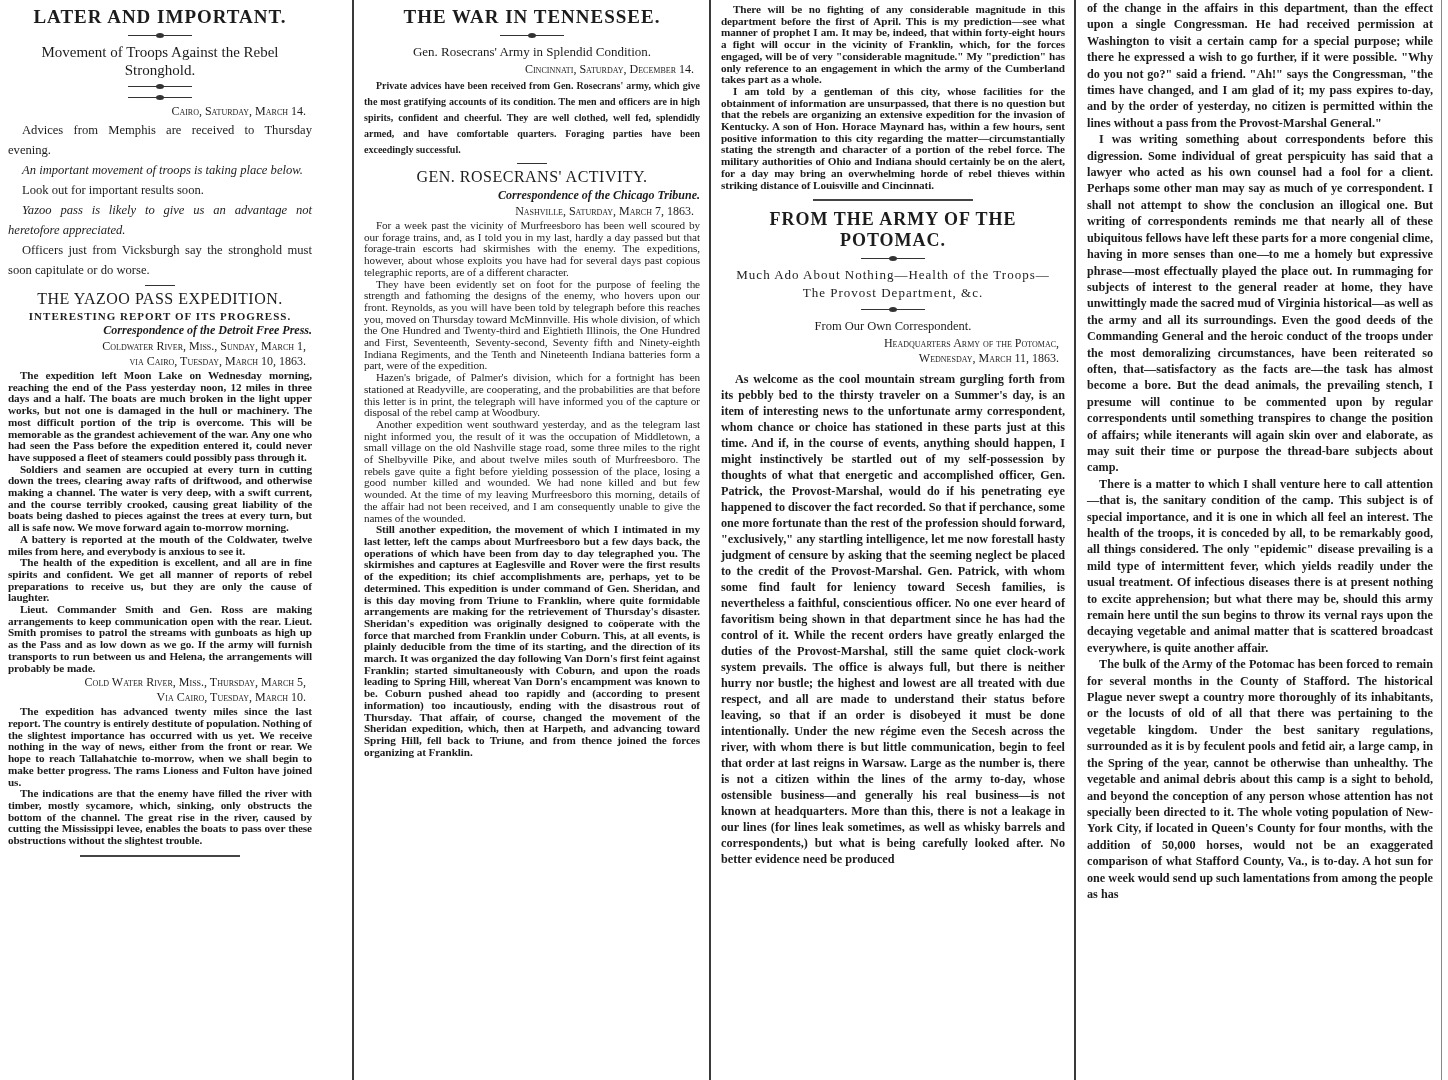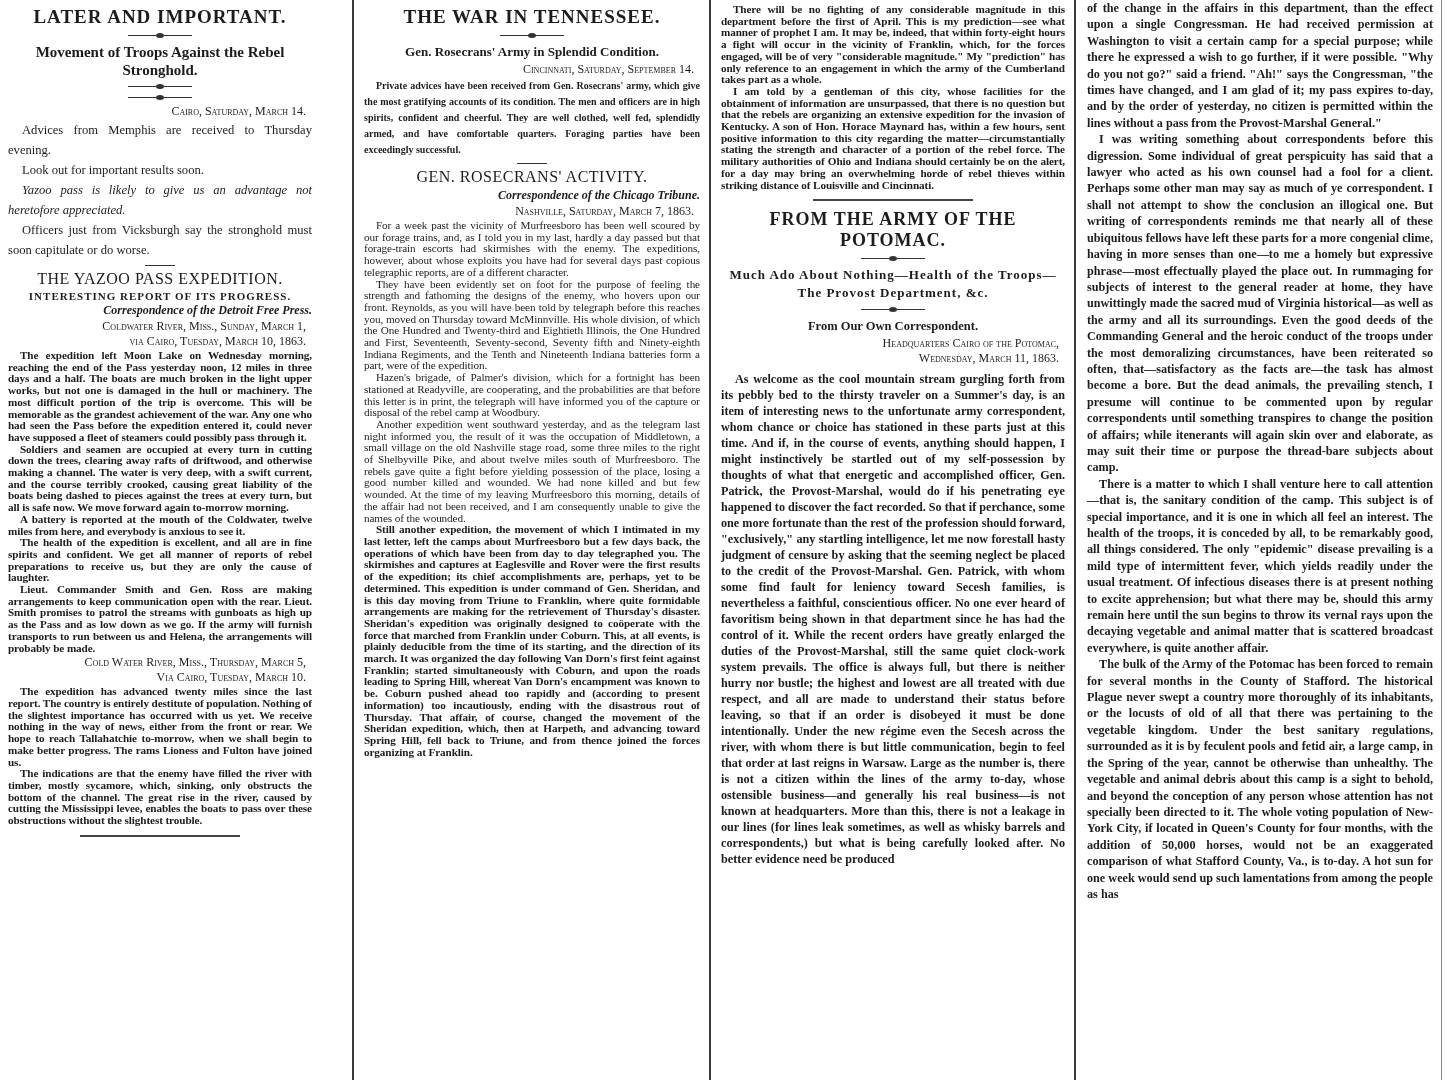--- a/index.html
+++ b/index.html
@@ -23,21 +23,21 @@
   .rule.r1 { left: 352px; }
   .rule.r2 { left: 709px; }
   .rule.r3 { left: 1074px; }
   .rule.r4 { left: 1441px; width: 1px; background: #888; }
 
   .head-big {
     text-align: center; font-weight: bold; letter-spacing: 1px;
     font-size: 19px; margin: 6px 0 4px; text-transform: uppercase;
   }
   .head-sub {
-    text-align: center; font-weight: bold; font-size: 15px; line-height: 18px; margin: 2px 2px;
+    text-align: center; font-weight: normal; font-size: 15px; line-height: 18px; margin: 2px 14px;
   }
   .head-cap {
     text-align: center; font-weight: bold; font-size: 18px; letter-spacing: 1px; margin: 6px 0;
   }
   .head-plain {
     text-align: center; font-size: 16px; letter-spacing: 0.5px; margin: 4px 0 2px;
   }
   .head-small {
     text-align: center; font-size: 11px; font-weight: bold; letter-spacing: 1px; margin: 1px 0;
   }
@@ -76,20 +76,21 @@
 <div class="page">
 
   <div class="col col1">
     <div class="head-big">LATER AND IMPORTANT.</div>
     <div class="orn"></div>
     <div class="head-sub">Movement of Troops Against the Rebel Stronghold.</div>
     <div class="orn"></div>
     <div class="orn"></div>
     <div class="dateline">Cairo, Saturday, March 14.</div>
     <p class="wide">Advices from Memphis are received to Thursday evening.</p>
+    <p class="wide it">An important movement of troops is taking place below.</p>
     <p class="wide">Look out for important results soon.</p>
     <p class="wide it">Yazoo pass is likely to give us an advantage not heretofore appreciated.</p>
     <p class="wide">Officers just from Vicksburgh say the stronghold must soon capitulate or do worse.</p>
     <div class="short-rule"></div>
 
     <div class="head-plain">THE YAZOO PASS EXPEDITION.</div>
     <div class="head-small">INTERESTING REPORT OF ITS PROGRESS.</div>
     <div class="corr">Correspondence of the Detroit Free Press.</div>
     <div class="dateline">Coldwater River, Miss., Sunday, March 1,</div>
     <div class="dateline">via Cairo, Tuesday, March 10, 1863.</div>
@@ -104,21 +105,21 @@
     <p class="dense">The indications are that the enemy have filled the river with timber, mostly sycamore, which, sinking, only obstructs the bottom of the channel. The great rise in the river, caused by cutting the Mississippi levee, enables the boats to pass over these obstructions without the slightest trouble.</p>
     <div class="long-rule"></div>
   </div>
 
   <div class="rule r1"></div>
 
   <div class="col col2">
     <div class="head-big">THE WAR IN TENNESSEE.</div>
     <div class="orn"></div>
     <div class="head-sub" style="font-size:13px">Gen. Rosecrans' Army in Splendid Condition.</div>
-    <div class="dateline">Cincinnati, Saturday, September 14.</div>
+    <div class="dateline">Cincinnati, Saturday, December 14.</div>
     <p class="mid">Private advices have been received from Gen. Rosecrans' army, which give the most gratifying accounts of its condition. The men and officers are in high spirits, confident and cheerful. They are well clothed, well fed, splendidly armed, and have comfortable quarters. Foraging parties have been exceedingly successful.</p>
     <div class="short-rule"></div>
 
     <div class="head-plain">GEN. ROSECRANS' ACTIVITY.</div>
     <div class="corr">Correspondence of the Chicago Tribune.</div>
     <div class="dateline">Nashville, Saturday, March 7, 1863.</div>
     <p class="dense light">For a week past the vicinity of Murfreesboro has been well scoured by our forage trains, and, as I told you in my last, hardly a day passed but that forage-train escorts had skirmishes with the enemy. The expeditions, however, about whose exploits you have had for several days past copious telegraphic reports, are of a different character.</p>
     <p class="dense light">They have been evidently set on foot for the purpose of feeling the strength and fathoming the designs of the enemy, who hovers upon our front. Reynolds, as you will have been told by telegraph before this reaches you, moved on Thursday toward McMinnville. His whole division, of which the One Hundred and Twenty-third and Eightieth Illinois, the One Hundred and First, Seventeenth, Seventy-second, Seventy fifth and Ninety-eighth Indiana Regiments, and the Tenth and Nineteenth Indiana batteries form a part, were of the expedition.</p>
     <p class="dense light">Hazen's brigade, of Palmer's division, which for a fortnight has been stationed at Readyville, are cooperating, and the probabilities are that before this letter is in print, the telegraph will have informed you of the capture or disposal of the rebel camp at Woodbury.</p>
     <p class="dense light">Another expedition went southward yesterday, and as the telegram last night informed you, the result of it was the occupation of Middletown, a small village on the old Nashville stage road, some three miles to the right of Shelbyville Pike, and about twelve miles south of Murfreesboro. The rebels gave quite a fight before yielding possession of the place, losing a good number killed and wounded. We had none killed and but few wounded. At the time of my leaving Murfreesboro this morning, details of the affair had not been received, and I am consequently unable to give the names of the wounded.</p>
@@ -129,21 +130,21 @@
 
   <div class="col col3">
     <p class="dense" style="margin-top:4px">There will be no fighting of any considerable magnitude in this department before the first of April. This is my prediction—see what manner of prophet I am. It may be, indeed, that within forty-eight hours a fight will occur in the vicinity of Franklin, which, for the forces engaged, will be of very "considerable magnitude." My "prediction" has only reference to an engagement in which the army of the Cumberland takes part as a whole.</p>
     <p class="dense">I am told by a gentleman of this city, whose facilities for the obtainment of information are unsurpassed, that there is no question but that the rebels are organizing an extensive expedition for the invasion of Kentucky. A son of Hon. Horace Maynard has, within a few hours, sent positive information to this city regarding the matter—circumstantially stating the strength and character of a portion of the rebel force. The military authorities of Ohio and Indiana should certainly be on the alert, for a day may bring an overwhelming horde of rebel thieves within striking distance of Louisville and Cincinnati.</p>
     <div class="long-rule"></div>
     <div class="head-big" style="font-size:18px">FROM THE ARMY OF THE POTOMAC.</div>
     <div class="orn"></div>
     <div class="head-sub" style="font-size:13px;letter-spacing:1px">Much Ado About Nothing—Health of the Troops—The Provost Department, &amp;c.</div>
     <div class="orn"></div>
     <div class="head-sub" style="font-size:12.5px">From Our Own Correspondent.</div>
-    <div class="dateline">Headquarters Cairo of the Potomac,</div>
+    <div class="dateline">Headquarters Army of the Potomac,</div>
     <div class="dateline">Wednesday, March 11, 1863.</div>
     <div class="gap"></div>
     <p class="wide" style="font-size:12.2px;line-height:16px">As welcome as the cool mountain stream gurgling forth from its pebbly bed to the thirsty traveler on a Summer's day, is an item of interesting news to the unfortunate army correspondent, whom chance or choice has stationed in these parts just at this time. And if, in the course of events, anything should happen, I might instinctively be startled out of my self-possession by thoughts of what that energetic and accomplished officer, Gen. Patrick, the Provost-Marshal, would do if his penetrating eye happened to discover the fact recorded. So that if perchance, some one more fortunate than the rest of the profession should forward, "exclusively," any startling intelligence, let me now forestall hasty judgment of censure by asking that the seeming neglect be placed to the credit of the Provost-Marshal. Gen. Patrick, with whom some find fault for leniency toward Secesh families, is nevertheless a faithful, conscientious officer. No one ever heard of favoritism being shown in that department since he has had the control of it. While the recent orders have greatly enlarged the duties of the Provost-Marshal, still the same quiet clock-work system prevails. The office is always full, but there is neither hurry nor bustle; the highest and lowest are all treated with due respect, and all are made to understand their status before leaving, so that if an order is disobeyed it must be done intentionally. Under the new régime even the Secesh across the river, with whom there is but little communication, begin to feel that order at last reigns in Warsaw. Large as the number is, there is not a citizen within the lines of the army to-day, whose ostensible business—and generally his real business—is not known at headquarters. More than this, there is not a leakage in our lines (for lines leak sometimes, as well as whisky barrels and correspondents,) but what is being carefully looked after. No better evidence need be produced</p>
   </div>
 
   <div class="rule r3"></div>
 
   <div class="col col4">
     <p class="mid" style="text-indent:0;font-size:12.2px;line-height:16.4px">of the change in the affairs in this department, than the effect upon a single Congressman. He had received permission at Washington to visit a certain camp for a special purpose; while there he expressed a wish to go further, if it were possible. "Why do you not go?" said a friend. "Ah!" says the Congressman, "the times have changed, and I am glad of it; my pass expires to-day, and by the order of yesterday, no citizen is permitted within the lines without a pass from the Provost-Marshal General."</p>
     <p class="mid" style="font-size:12.2px;line-height:16.4px">I was writing something about correspondents before this digression. Some individual of great perspicuity has said that a lawyer who acted as his own counsel had a fool for a client. Perhaps some other man may say as much of ye correspondent. I shall not attempt to show the conclusion an illogical one. But writing of correspondents reminds me that nearly all of these ubiquitous fellows have left these parts for a more congenial clime, having in more senses than one—to me a homely but expressive phrase—most effectually played the place out. In rummaging for subjects of interest to the general reader at home, they have unwittingly made the sacred mud of Virginia historical—as well as the army and all its surroundings. Even the good deeds of the Commanding General and the heroic conduct of the troops under the most demoralizing circumstances, have been reiterated so often, that—satisfactory as the facts are—the task has almost become a bore. But the dead animals, the prevailing stench, I presume will continue to be commented upon by regular correspondents until something transpires to change the position of affairs; while itenerants will again skin over and elaborate, as may suit their time or purpose the thread-bare subjects about camp.</p>

